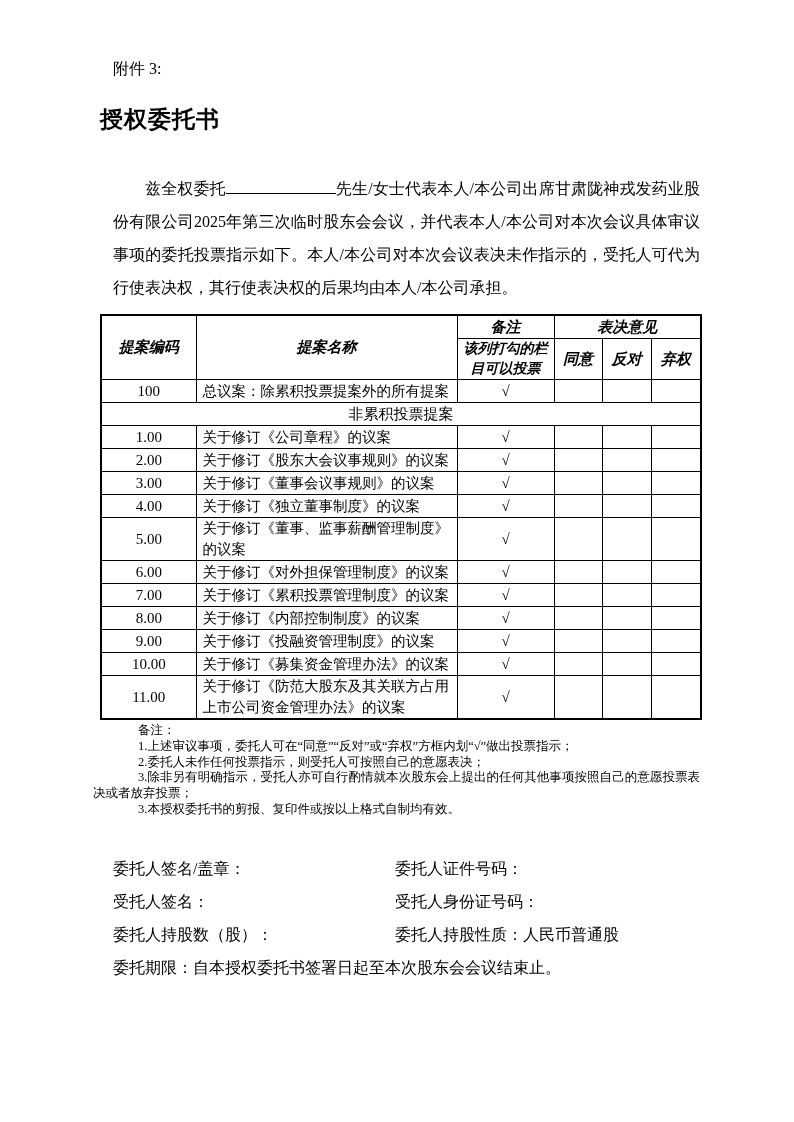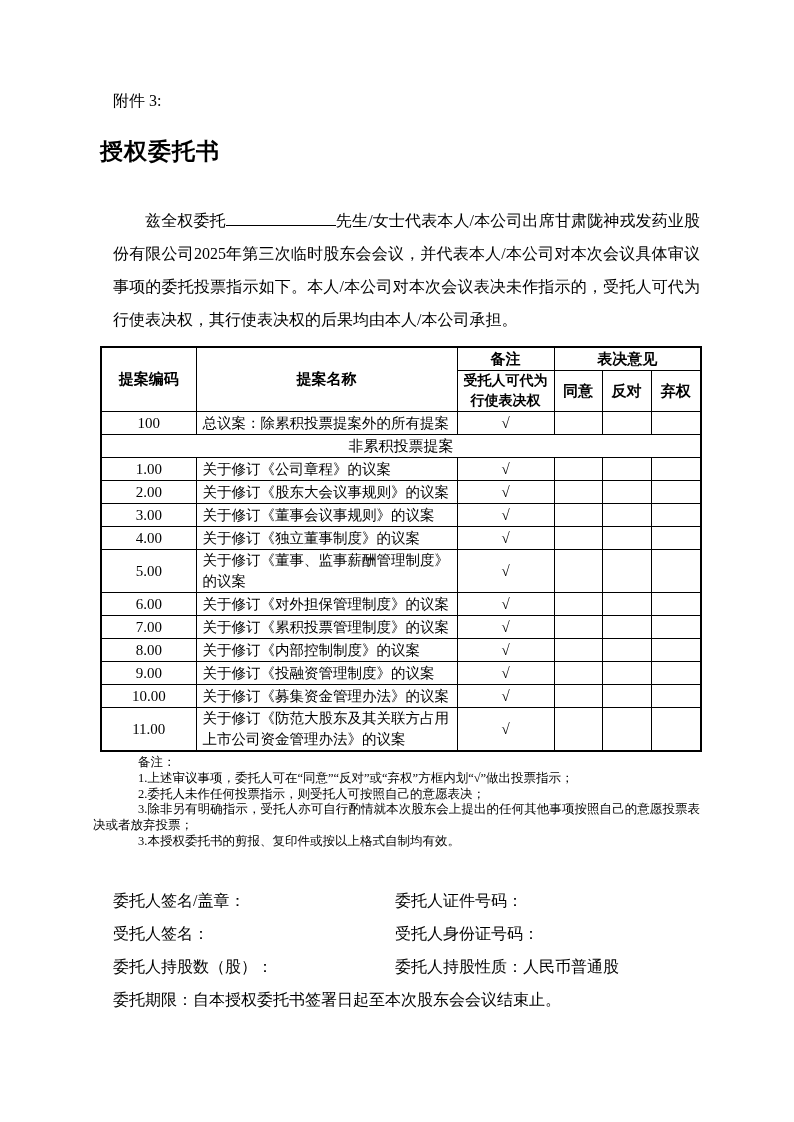--- a/index.html
+++ b/index.html
@@ -7,21 +7,21 @@
     padding: 0;
     background: #ffffff;
   }
   .page {
     width: 794px;
     height: 1122px;
     background: #ffffff;
     color: #000000;
     font-family: "Liberation Serif", "DejaVu Serif", serif;
     box-sizing: border-box;
-    padding-top: 92px;
+    padding-top: 60px;
     overflow: hidden;
   }
   .content {
     margin-left: 100px;
     width: 600px;
   }
   .attachment {
     margin-left: 13px;
     font-size: 16px;
     line-height: 18px;
@@ -60,20 +60,21 @@
     padding: 0 2px;
     font-size: 15px;
     line-height: 21px;
     height: 22px;
     text-align: center;
     vertical-align: middle;
     overflow: hidden;
   }
   .proposal-table th {
     font-weight: bold;
+    font-style: italic;
   }
   .proposal-table th.remark-sub {
     font-size: 14px;
     line-height: 20px;
   }
   .proposal-table td.name-cell {
     text-align: left;
     padding-left: 6px;
     padding-right: 2px;
     font-size: 14.5px;
@@ -139,21 +140,21 @@
         <col style="width:50px">
       </colgroup>
       <thead>
         <tr>
           <th rowspan="2">提案编码</th>
           <th rowspan="2">提案名称</th>
           <th>备注</th>
           <th colspan="3">表决意见</th>
         </tr>
         <tr>
-          <th class="remark-sub">受托人可代为行使表决权</th>
+          <th class="remark-sub">该列打勾的栏目可以投票</th>
           <th>同意</th>
           <th>反对</th>
           <th>弃权</th>
         </tr>
       </thead>
       <tbody id="proposal-rows">
           <tr>
             <td class="code-cell">100</td>
             <td class="name-cell">总议案：除累积投票提案外的所有提案</td>
             <td class="check-cell">√</td>

